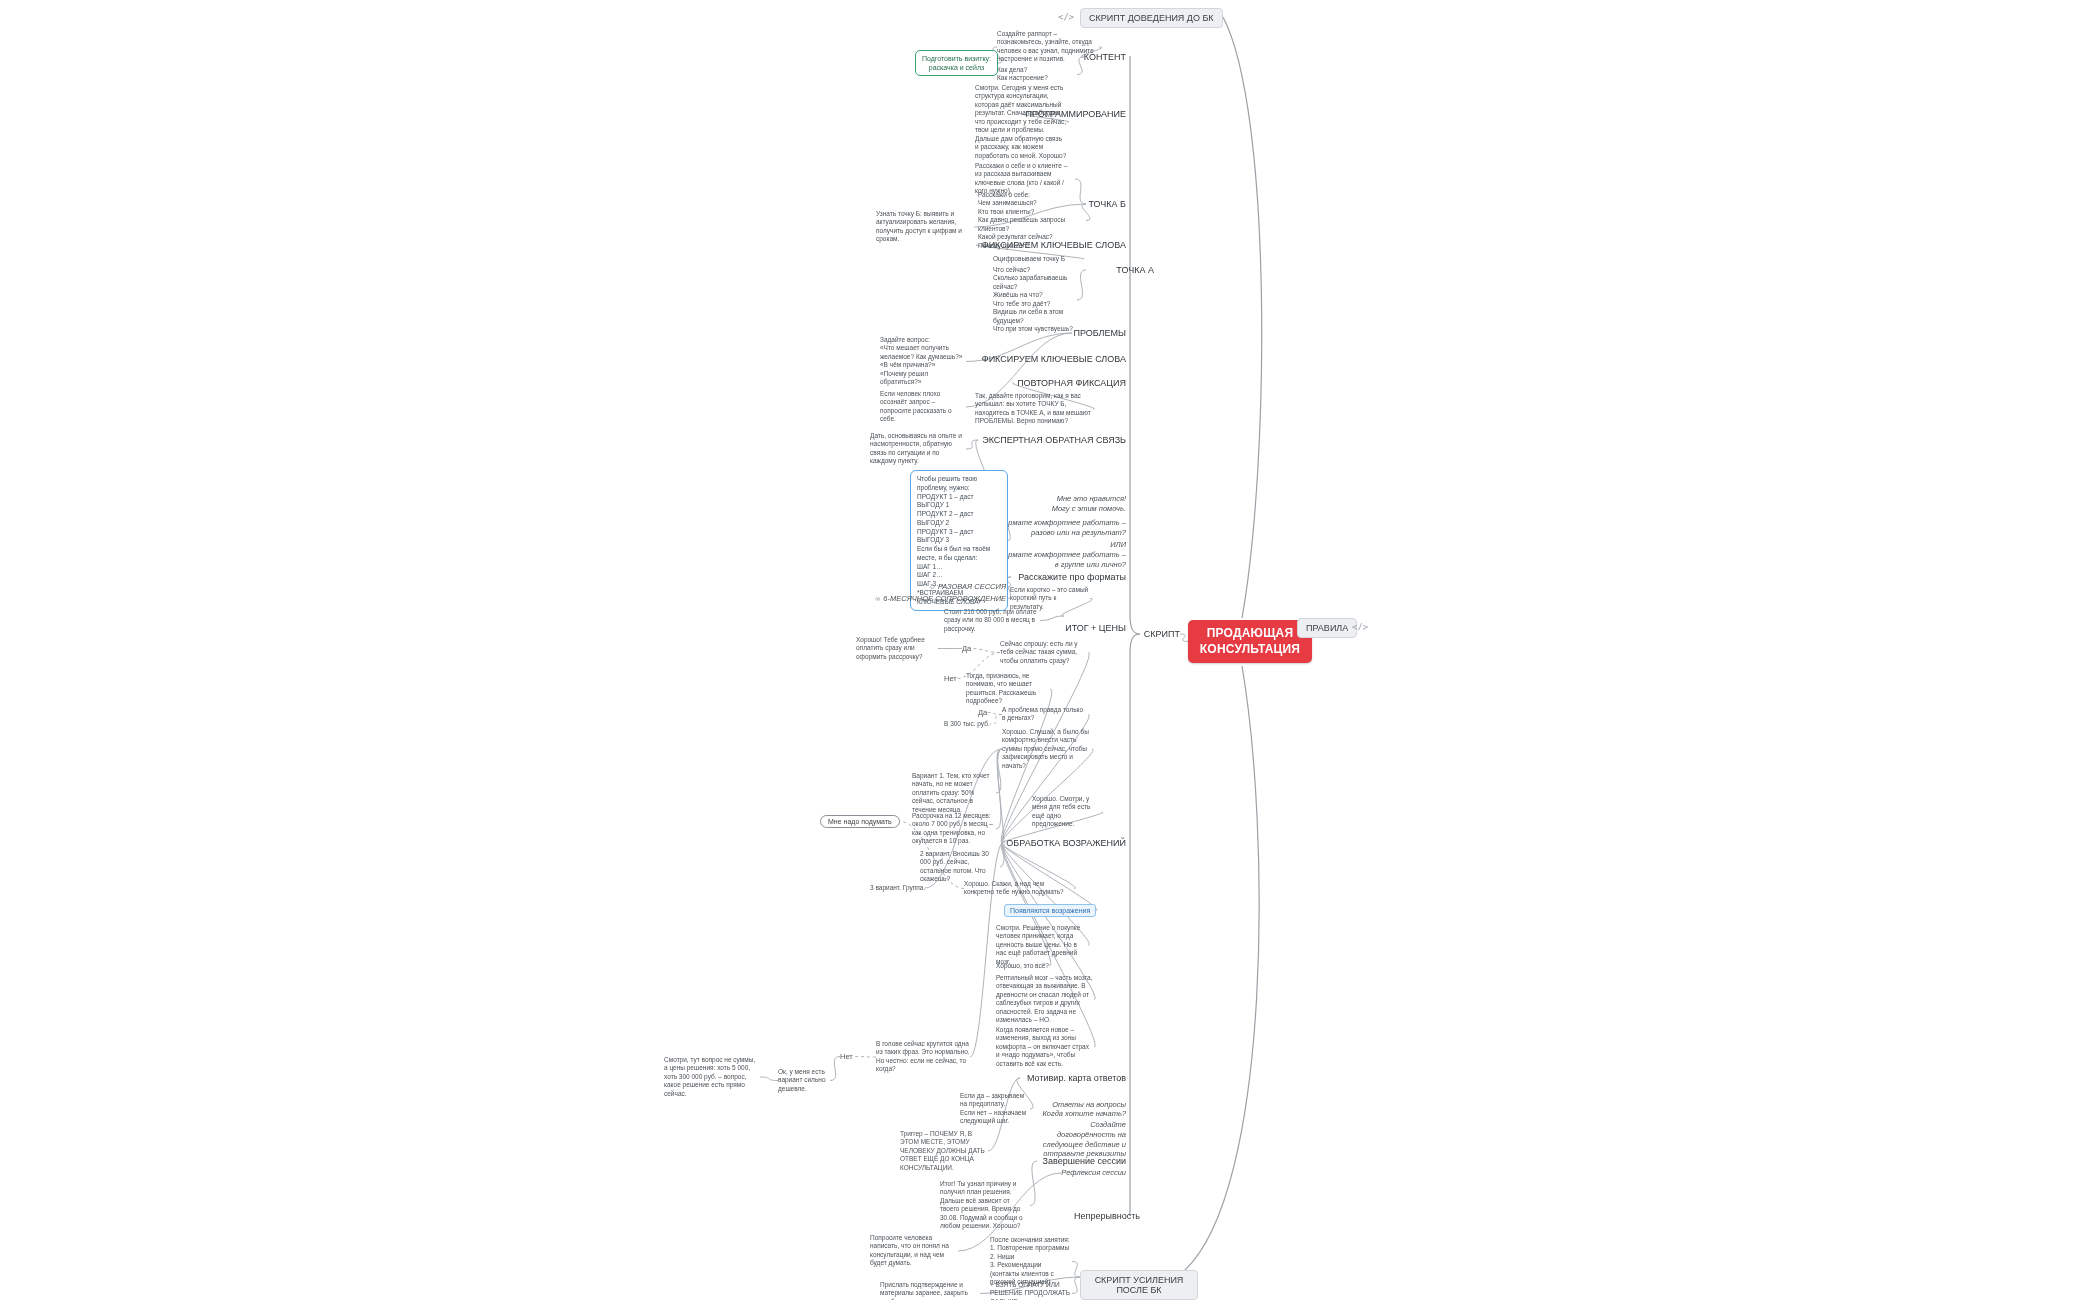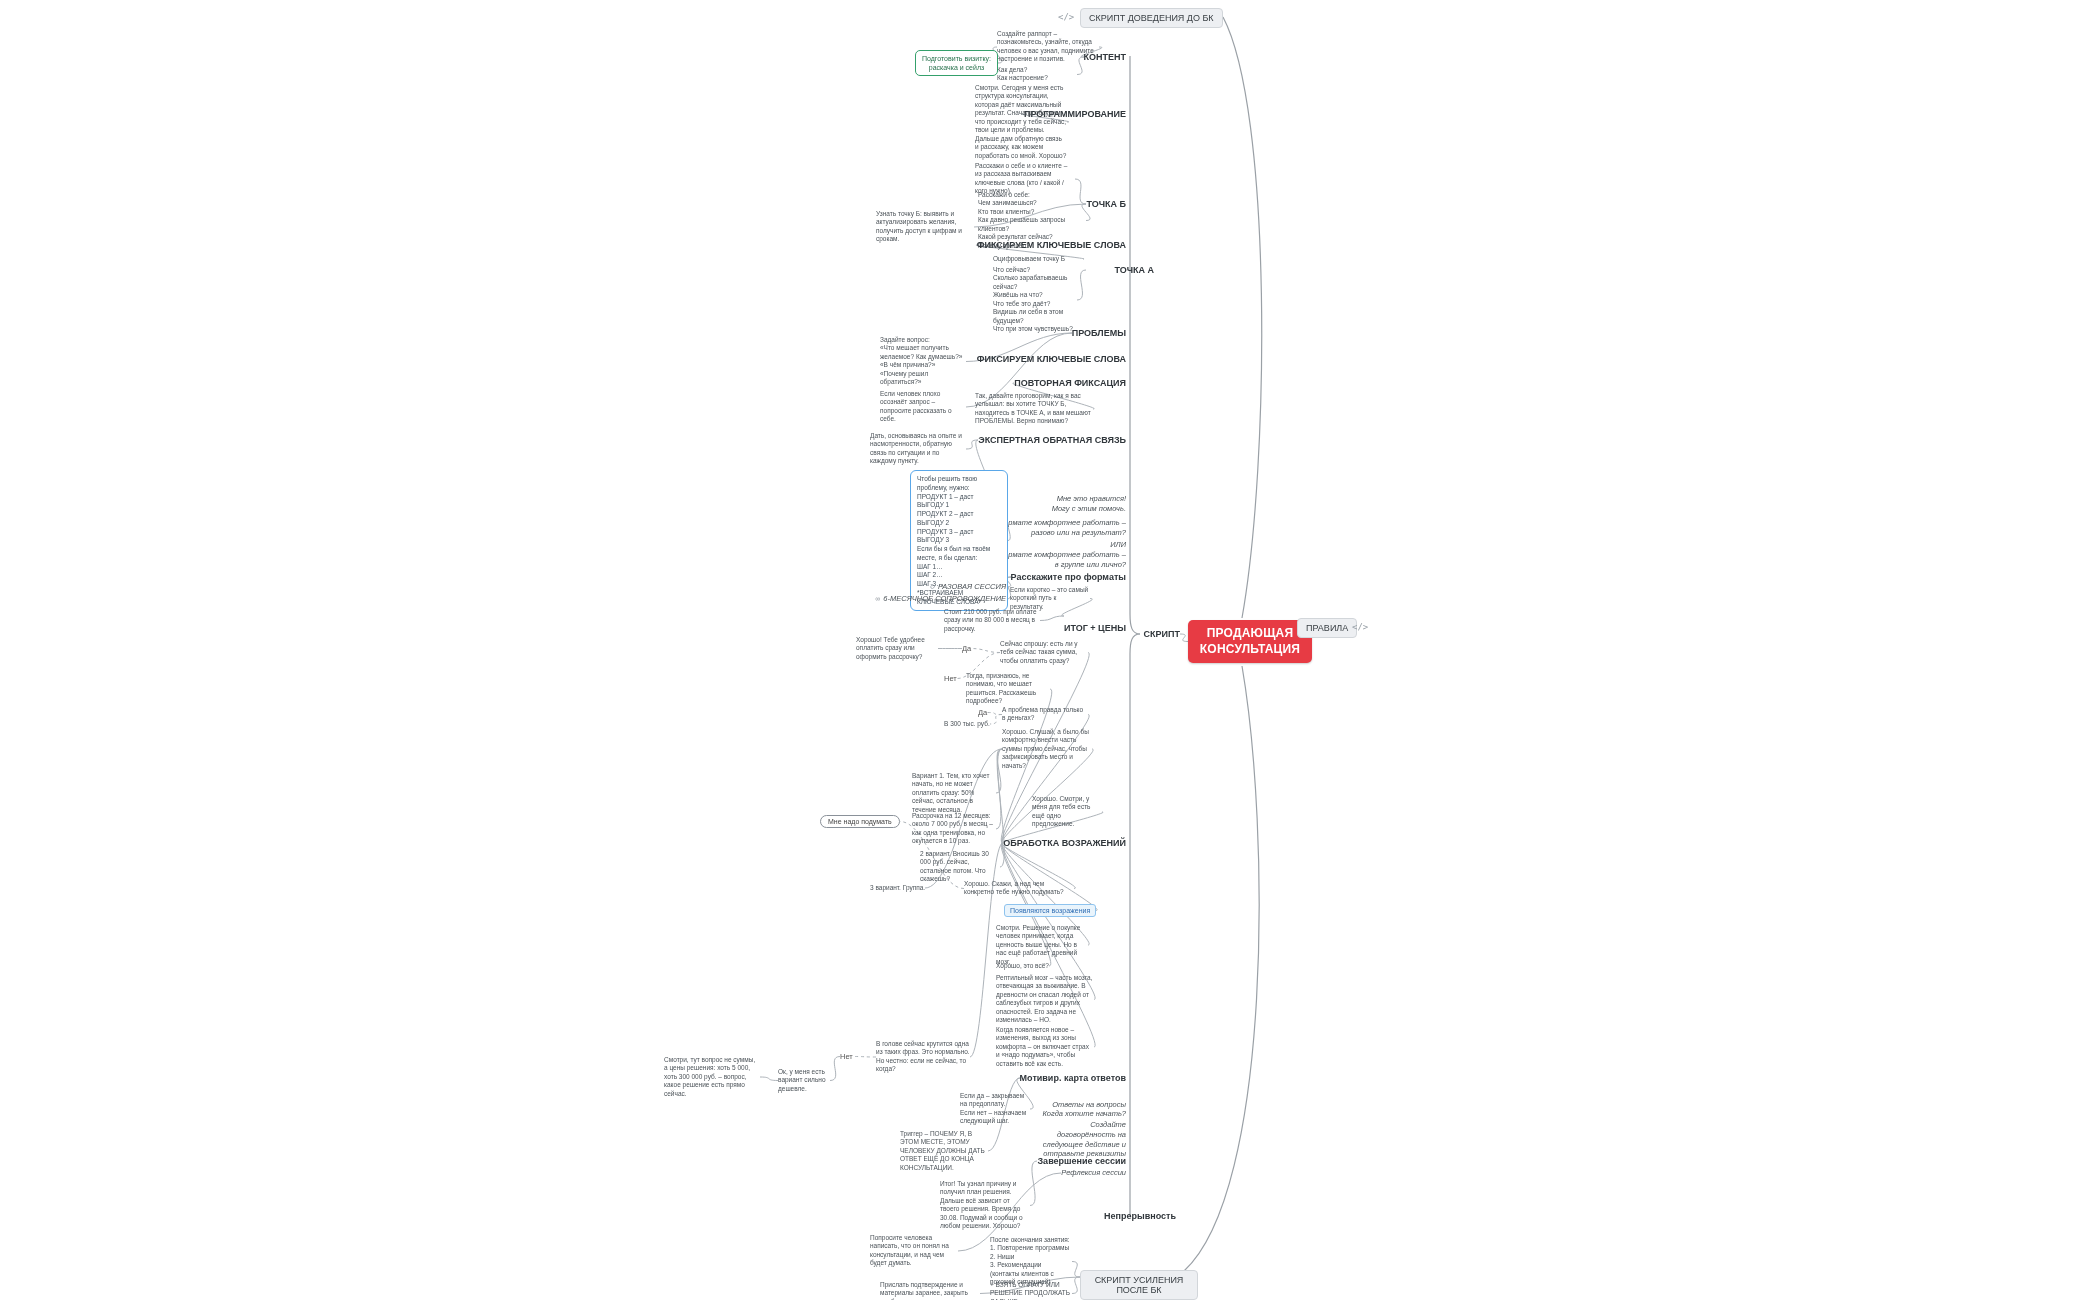--- a/index.html
+++ b/index.html
@@ -4,21 +4,21 @@
 <title>Mind Map</title>
 <style>
   html,body{margin:0;padding:0;background:#fff;}
   #canvas{position:relative;width:2100px;height:1300px;background:#ffffff;overflow:hidden;
           font-family:"Liberation Sans",sans-serif;}
   #edges{position:absolute;left:0;top:0;pointer-events:none;}
   #edges path{fill:none;stroke:#adb3b9;stroke-width:1;}
   #edges path.main{stroke:#9aa0a6;stroke-width:1.2;}
   #edges path.dash{stroke-dasharray:3 3;}
   .node{position:absolute;white-space:pre-line;color:#3c4348;}
-  .label{font-size:9px;font-weight:700;color:#30363b;text-align:right;}
+  .label{font-size:9px;font-weight:400;color:#30363b;text-align:right;}
   .plain{font-size:7.5px;color:#4a5156;text-align:right;line-height:1.3;font-style:italic;}
   .para{font-size:6.5px;line-height:1.3;color:#4b5258;text-align:left;}
   .bubble{font-size:7.5px;color:#555;}
   .ellipse{font-size:7px;border:1px solid #8a9199;border-radius:9px;padding:2px 7px;background:#fff;white-space:nowrap;color:#444;}
   .green{font-size:7px;line-height:1.3;border:1px solid #34a06b;border-radius:5px;padding:3px 6px;color:#27714c;background:#fff;text-align:center;}
   .blue{font-size:6.5px;line-height:1.35;border:1px solid #5aa7e8;border-radius:6px;padding:4px 6px;background:#fff;color:#45505a;}
   .bluefill{font-size:7px;border:1px solid #8ec3ee;background:#e9f4fc;color:#2f6db3;border-radius:3px;padding:2px 5px;white-space:nowrap;}
   .gray{font-size:9px;background:#edeff2;border:1px solid #d2d6da;border-radius:4px;padding:4px 8px;color:#3a4045;text-align:center;}
   .red{font-size:12px;font-weight:bold;background:#e73b44;color:#fff;border-radius:5px;padding:6px 8px;
        text-align:center;line-height:1.3;letter-spacing:.2px;box-shadow:0 1px 2px rgba(0,0,0,.2);}
@@ -115,21 +115,21 @@
 в группе или лично?</div>
       <div class="node label" style="right: 974px; top: 572px;">Расскажите про форматы</div>
       <div class="node label" style="right: 974px; top: 611px; margin-top: 12px;">ИТОГ + ЦЕНЫ</div>
       <div class="node label" style="right: 974px; top: 838px;">ОБРАБОТКА ВОЗРАЖЕНИЙ</div>
       <div class="node label" style="right: 974px; top: 1073px;">Мотивир. карта ответов</div>
       <div class="node plain" style="right: 974px; top: 1100px;">Ответы на вопросы</div>
       <div class="node plain" style="right: 974px; top: 1109px;">Когда хотите начать?</div>
       <div class="node plain" style="right: 974px; top: 1120px; width: 95px;">Создайте договорённость на следующее действие и отправьте реквизиты</div>
       <div class="node label" style="right: 974px; top: 1156px;">Завершение сессии</div>
       <div class="node plain" style="right: 974px; top: 1168px;">Рефлексия сессии</div>
-      <div class="node label" style="right: 924px; top: 1211px; padding-left: 28px;">Непрерывность</div>
+      <div class="node label" style="right: 960px; top: 1211px; padding-left: 28px;">Непрерывность</div>
       <div class="node para" style="left: 997px; top: 30px; width: 102px;">Создайте раппорт – познакомьтесь, узнайте, откуда человек о вас узнал, поднимите настроение и позитив.</div>
       <div class="node para" style="left: 997px; top: 66px; width: 80px;">Как дела?
 Как настроение?</div>
       <div class="node green" style="left: 915px; top: 50px;">Подготовить визитку:
 раскачка и сейлз</div>
       <div class="node para" style="left: 975px; top: 84px; width: 92px;">Смотри. Сегодня у меня есть структура консультации, которая даёт максимальный результат. Сначала обсудим, что происходит у тебя сейчас, твои цели и проблемы. Дальше дам обратную связь и расскажу, как можем поработать со мной. Хорошо?</div>
       <div class="node para" style="left: 975px; top: 162px; width: 100px;">Расскажи о себе и о клиенте – из рассказа вытаскиваем ключевые слова (кто / какой / кого нужно).</div>
       <div class="node para" style="left: 978px; top: 191px; width: 108px;">Расскажи о себе:
 Чем занимаешься?
 Кто твои клиенты?

